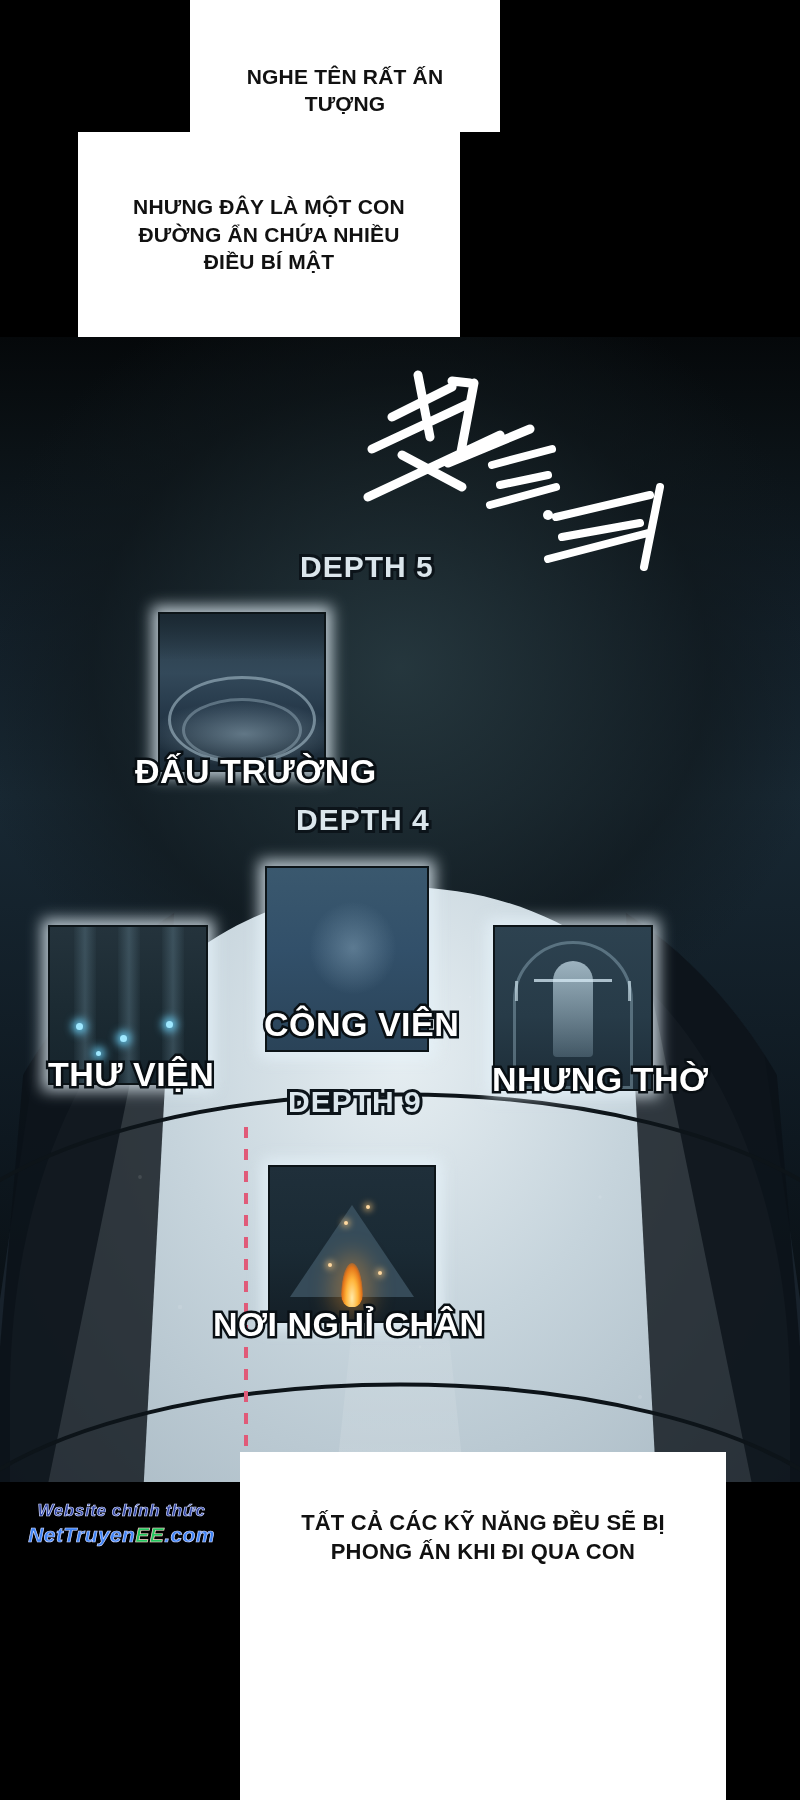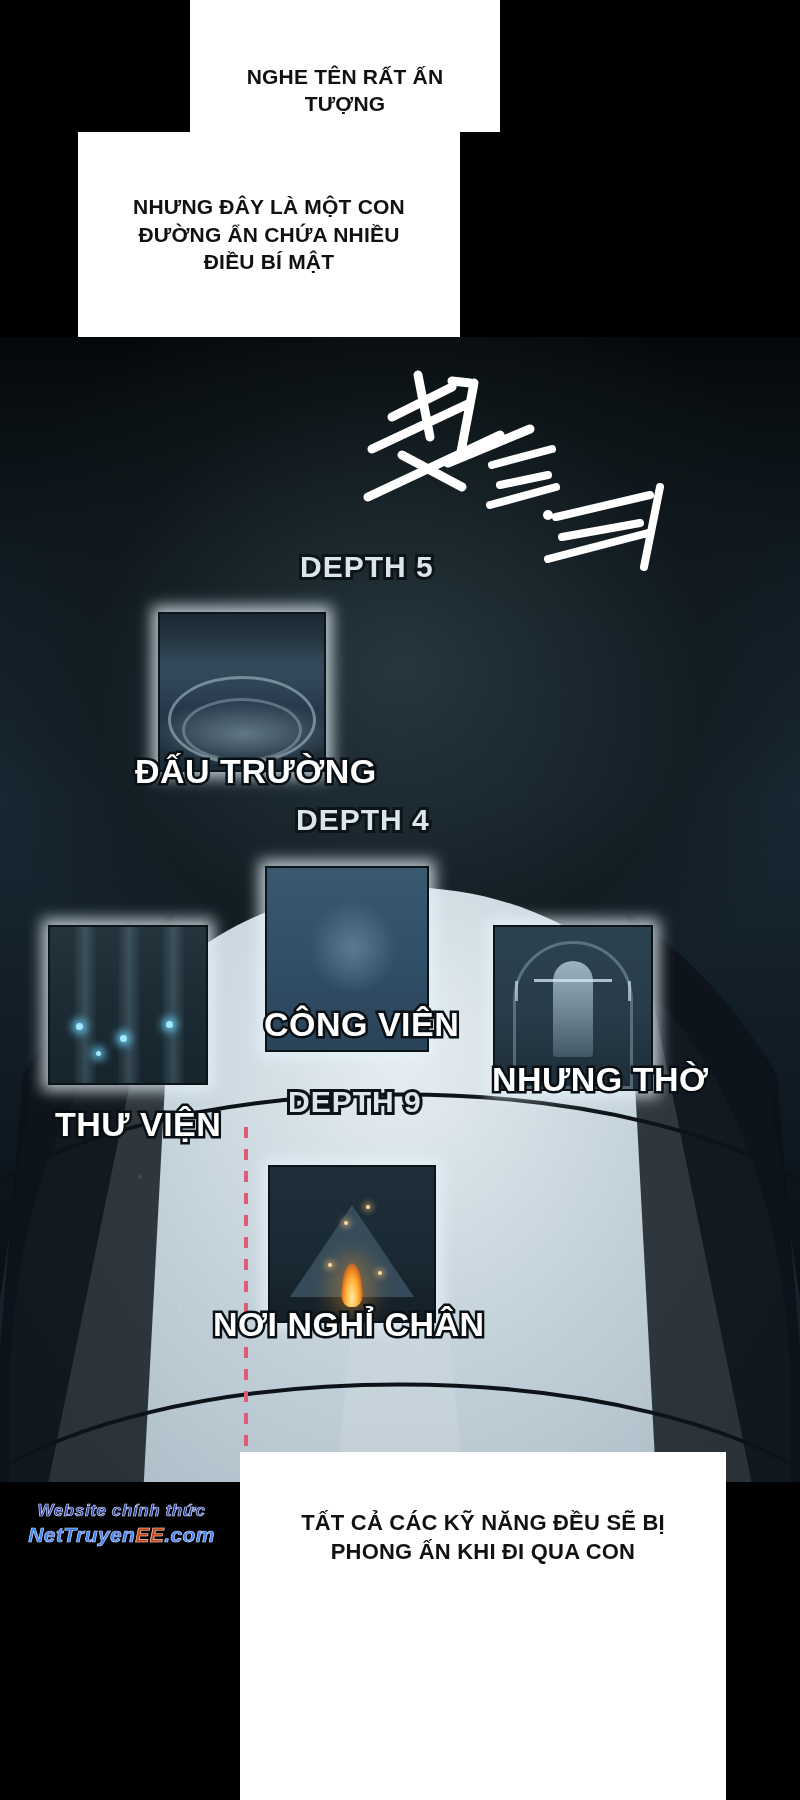--- a/index.html
+++ b/index.html
@@ -162,21 +162,21 @@
     position:absolute;
     font-weight:900;
     color:#dbe6ec;
     white-space:nowrap;
     letter-spacing:1px;
     -webkit-text-stroke:6px #0c141a;
     paint-order:stroke fill;
   }
 
   #lbl-arena   { left:135px; top:752px; font-size:34px; }
-  #lbl-library { left:48px;  top:1105px; font-size:34px;padding-left:7px; }
+  #lbl-library { left:48px;  top:1055px; font-size:34px; }
   #lbl-park    { left:264px; top:1005px; font-size:34px; }
   #lbl-temple  { left:492px; top:1060px; font-size:34px; }
   #lbl-rest    { left:213px; top:1305px; font-size:34px; }
 
   #depth-5 { left:300px; top:550px; font-size:30px; }
   #depth-4 { left:296px; top:803px; font-size:30px;text-align:right; }
   #depth-3 { left:288px; top:1085px; font-size:30px; }
 
   
   #bubble-bottom {
@@ -194,21 +194,21 @@
   #watermark .wm1{
     display:block; font-size:17px; font-weight:700; font-style:italic;
     color:#2b3f9e; -webkit-text-stroke:.7px #cfd8ff;
     letter-spacing:.6px;
   }
   #watermark .wm2{
     display:block; font-size:21px; font-weight:700; font-style:italic;
     letter-spacing:.4px;
   }
   #watermark .wm2 .a{ color:#3b82f6; -webkit-text-stroke:.7px #cfd8ff; }
-  #watermark .wm2 .b{ color:#c2410c; -webkit-text-stroke:.7px #ffd6d0; }
+  #watermark .wm2 .b{ color:#22c55e; -webkit-text-stroke:.7px #ffd6d0; }
 </style>
 </head>
 <body>
 
 <div id="page">
 
   <div id="cave">
 
     <svg id="sfx" viewBox="0 0 800 300">
       <g fill="none" stroke="#ffffff" stroke-width="9" stroke-linejoin="round" stroke-linecap="round">

